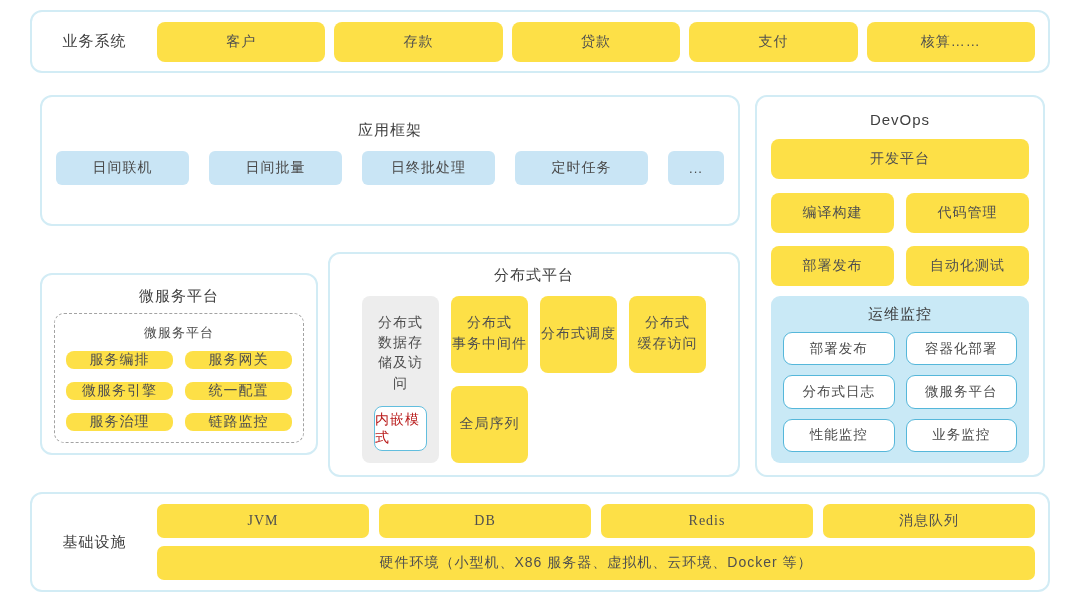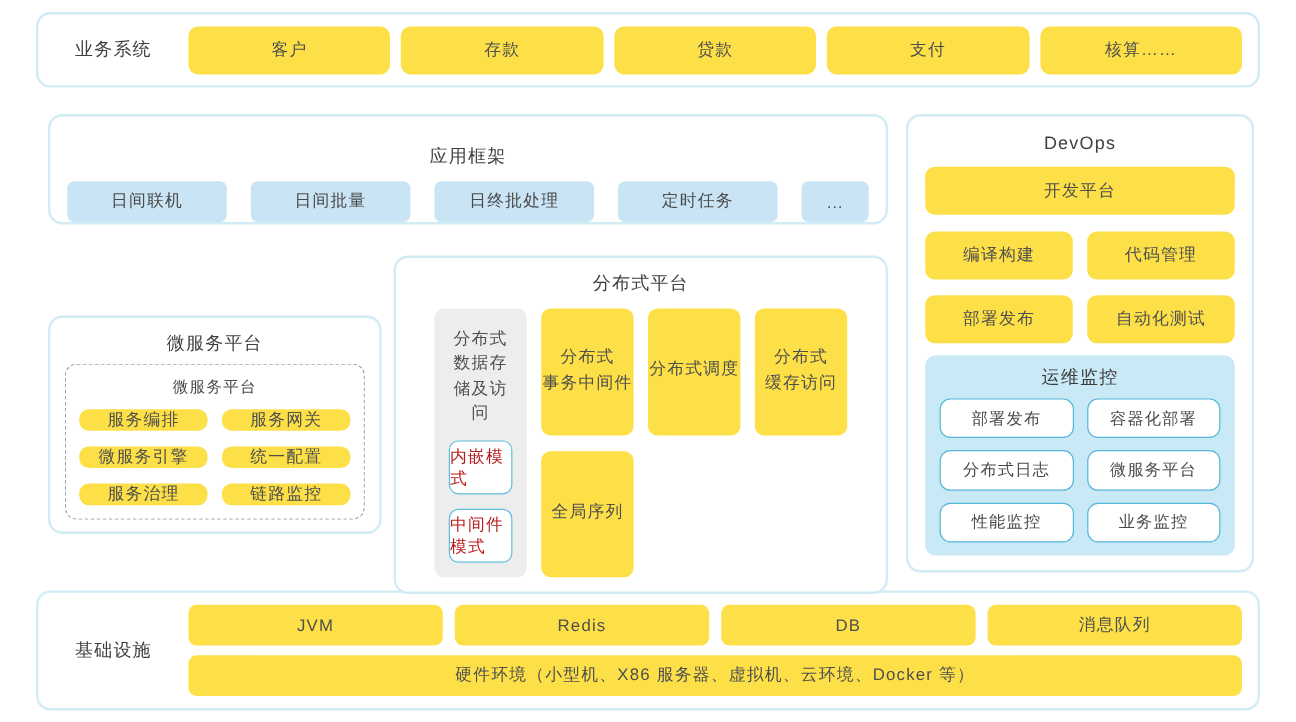--- a/index.html
+++ b/index.html
@@ -170,21 +170,21 @@
 
   
   .bottom-panel {
     margin: 15px 30px 0;
     height: 100px;
     display: flex; align-items: center;
     padding: 0 13px 0 0;
   }
   .infra-content { flex: 1; display: flex; flex-direction: column; gap: 8px; }
   .infra-row { display: flex; gap: 10px; }
-  .infra-row .grey-box { flex: 1; height: 34px; border-radius: 7px; }
+  .infra-row .grey-box { flex: 1; height: 34px; border-radius: 7px; font-family: Liberation Serif, serif; }
   .hardware-box { height: 34px; border-radius: 7px; }
 </style>
 </head>
 <body>
 
 <div class="page">
 
   <section class="panel top-panel">
     <div class="side-label">业务系统</div>
     <div class="top-boxes">
@@ -227,21 +227,20 @@
           </div>
         </section>
 
         <section class="panel distributed">
           <div class="panel-title">分布式平台</div>
           <div class="dist-grid">
             <div class="dist-storage">
               <div class="storage-label">分布式
 数据存储及访问</div>
               <div class="mode-box">内嵌模式</div>
-              <div class="mode-box">中间件模式</div>
             </div>
             <div class="grey-box">分布式
 事务中间件</div>
             <div class="grey-box">分布式调度</div>
             <div class="grey-box">分布式
 缓存访问</div>
             <div class="grey-box">全局序列</div>
           </div>
         </section>
 
@@ -269,21 +268,21 @@
         </div>
       </div>
     </section>
   </div>
 
   <section class="panel bottom-panel">
     <div class="side-label">基础设施</div>
     <div class="infra-content">
       <div class="infra-row">
         <div class="grey-box">JVM</div>
+        <div class="grey-box">DB</div>
         <div class="grey-box">Redis</div>
-        <div class="grey-box">DB</div>
         <div class="grey-box">消息队列</div>
       </div>
       <div class="grey-box hardware-box">硬件环境（小型机、X86 服务器、虚拟机、云环境、Docker 等）</div>
     </div>
   </section>
 
 </div>
 
 </body></html>

